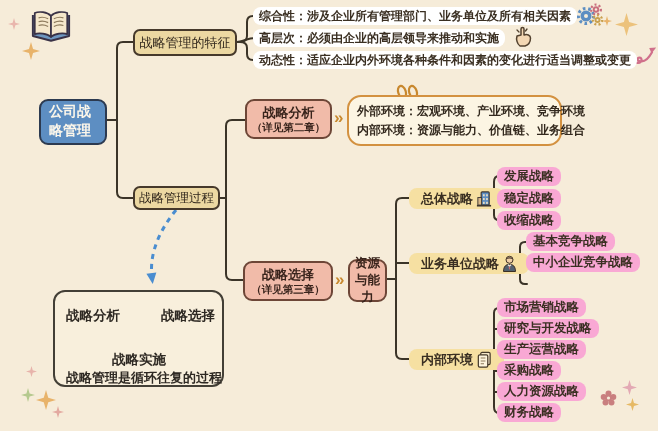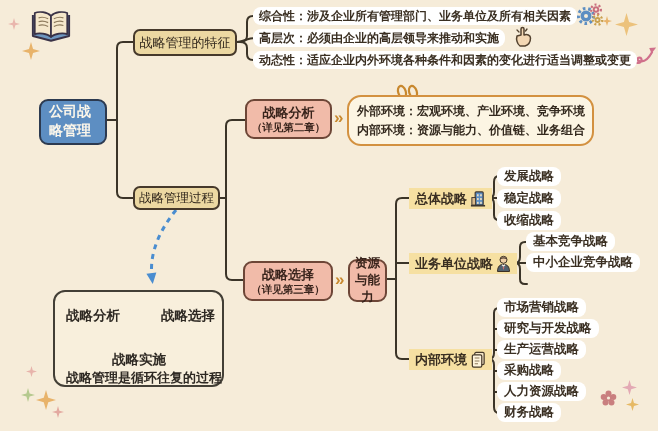--- a/index.html
+++ b/index.html
@@ -14,25 +14,25 @@
            text-align:left;padding:1px 8px;}
   .tanbox{background:#ecd8a2;border:2px solid #46392b;border-radius:7px;color:#33291e;
           font-weight:normal;display:flex;align-items:center;justify-content:center;}
   .salmon{background:#f1bba9;border:2px solid #6d4637;border-radius:9px;color:#39241c;
           font-weight:bold;text-align:center;display:flex;flex-direction:column;
           align-items:center;justify-content:center;}
   .salmon .t1{font-size:13px;line-height:16px;}
   .salmon .t2{font-size:10.5px;line-height:13px;}
   .fpill{background:#ffffff;border-radius:8px;padding:2px 6px;font-weight:bold;font-size:12px;
          line-height:14px;color:#3a2f22;white-space:nowrap;}
-  .cpill{background:#ffffff;border-radius:8px;padding:2px 7px;font-weight:bold;font-size:12.5px;
+  .cpill{background:#f9a8d4;border-radius:8px;padding:2px 7px;font-weight:bold;font-size:12.5px;
          line-height:15px;color:#3a2f22;white-space:nowrap;}
-  .tpill{background:#f6e0a2;border-radius:0;padding:2px 6px;font-weight:bold;font-size:13px;
+  .tpill{background:#f6e0a2;border-radius:8px;padding:2px 12px;font-weight:bold;font-size:13px;
          line-height:17px;color:#3a2f22;white-space:nowrap;display:flex;align-items:center;gap:3px;}
-  .envbox{position:absolute;left:347px;top:95px;width:247px;height:51px;background:#fcf5e3;
+  .envbox{position:absolute;left:347px;top:95px;width:215px;height:51px;background:#fcf5e3;
           border:2px solid #d39140;border-radius:14px;padding:5px 8px;font-weight:bold;
           font-size:12px;line-height:19px;color:#33291e;white-space:nowrap;z-index:2;}
   .chev{color:#c8882e;font-weight:bold;font-size:17px;letter-spacing:-1px;}
   .cyclebox{position:absolute;left:53px;top:290px;width:171px;height:97px;background:#f8efdc;
             border:2.5px solid #433f36;border-radius:12px;z-index:2;}
   .ctext{font-weight:bold;font-size:13.5px;color:#2e2923;white-space:nowrap;z-index:3;}
 </style>
 </head>
 <body>
 

